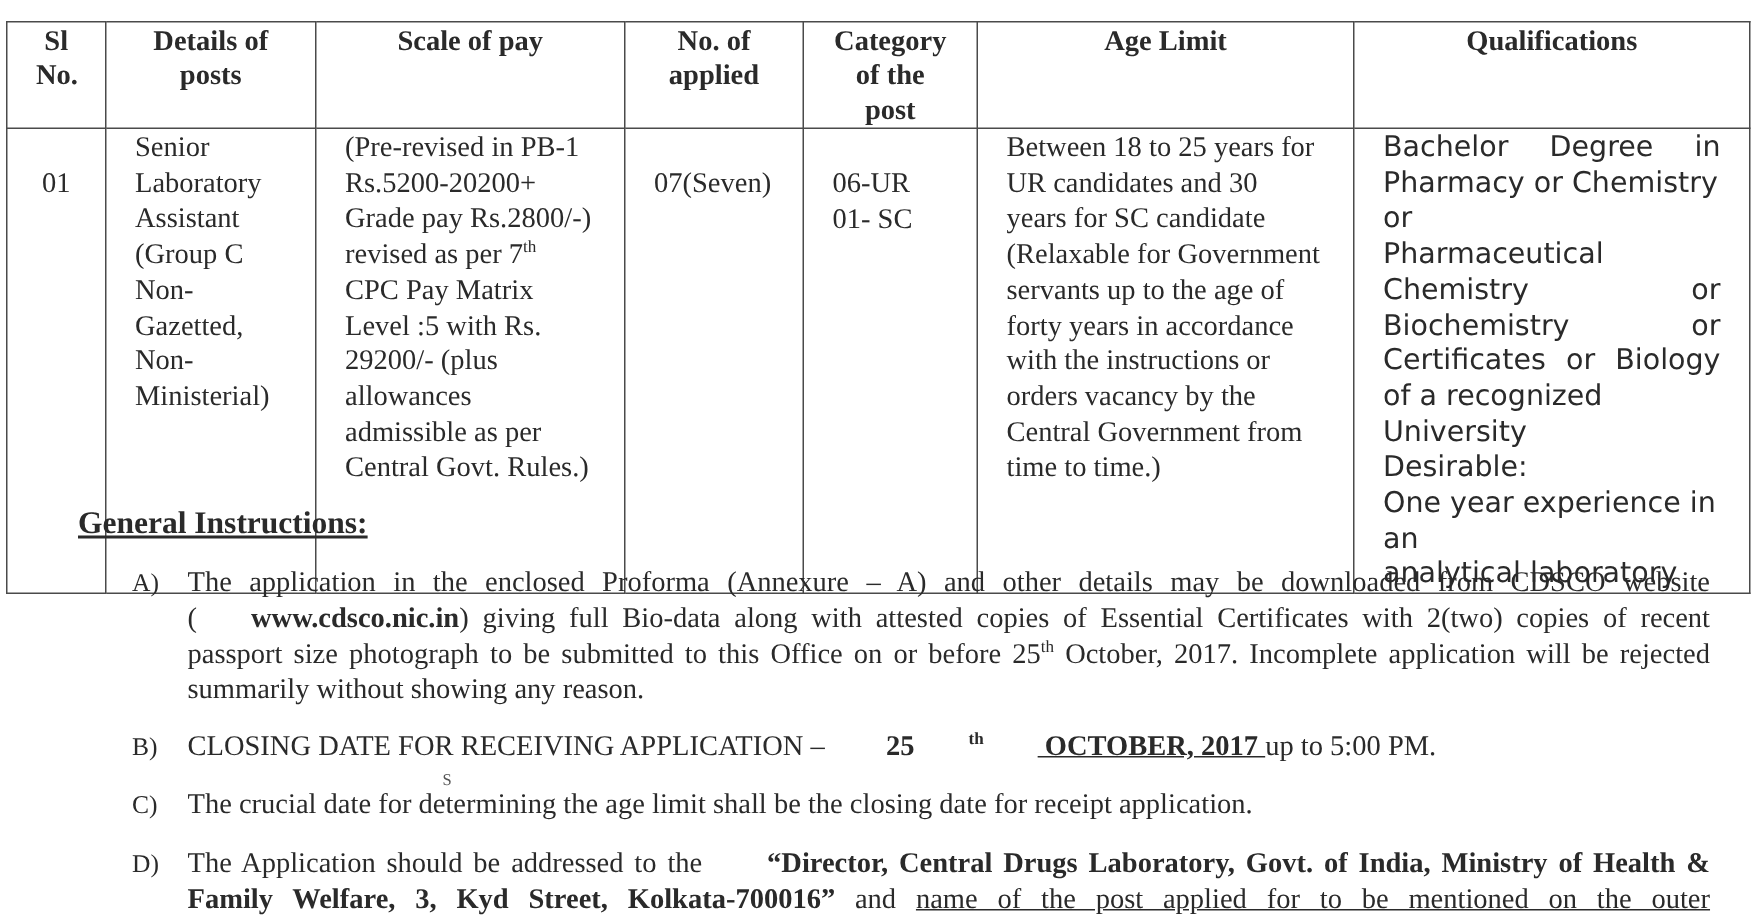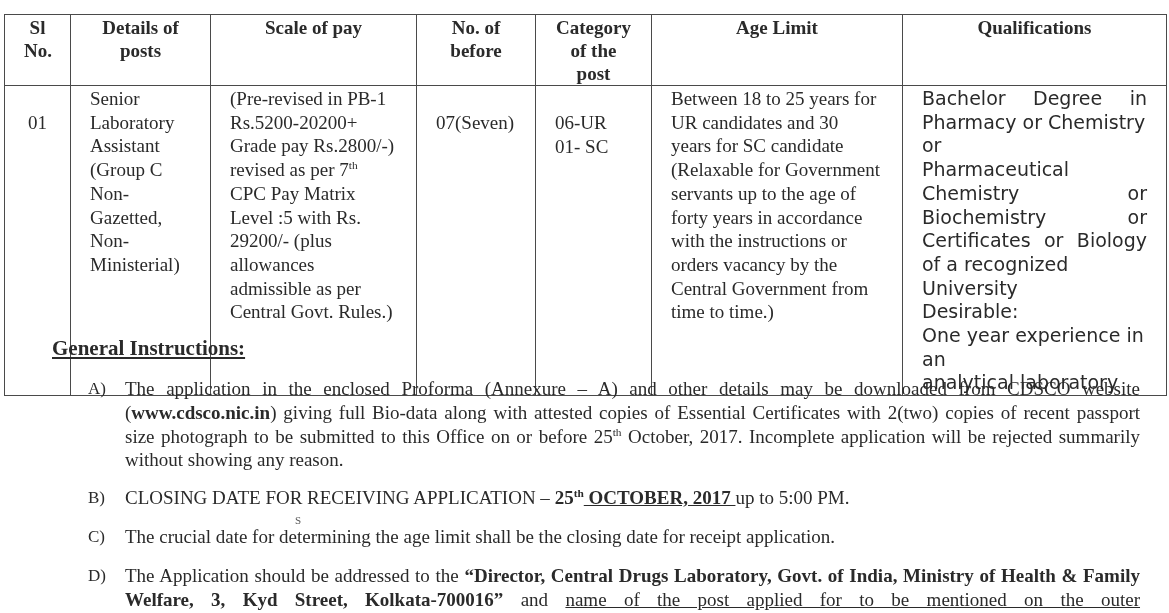--- a/index.html
+++ b/index.html
@@ -43,21 +43,21 @@
     position: absolute; left: 88px; width: 1052px;
     font-size: 19px; line-height: 23.8px;
   }
   .instr .lbl { position: absolute; left: 0; top: 0; font-size: 17px; }
   .instr .body { margin-left: 37px; text-align: justify; }
   #ins-a { top: 377px; }
   #ins-b { top: 486px; }
   #ins-c { top: 525px; }
   #ins-d { top: 564px; }
   .ul { text-decoration: underline; }
-  .b { font-weight: bold; }
+  .b { font-weight: bold; margin-left: 36px; }
   .stray {
     position: absolute; font-size: 11px; color: #555;
   }
 </style>
 </head>
 <body>
 
 <table class="posts">
   <colgroup>
     <col style="width:66px">
@@ -76,21 +76,21 @@
       </th>
       <th>
         <div>Details of</div>
           <div>posts</div>
       </th>
       <th>
         <div>Scale of pay</div>
       </th>
       <th>
         <div>No. of</div>
-          <div>before</div>
+          <div>applied</div>
       </th>
       <th>
         <div>Category</div>
           <div>of the post</div>
       </th>
       <th>
         <div>Age Limit</div>
       </th>
       <th>
         <div>Qualifications</div>

